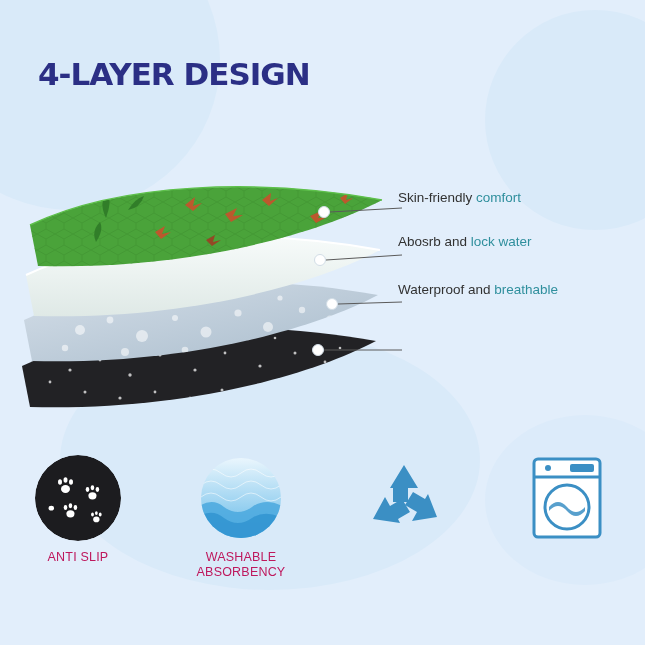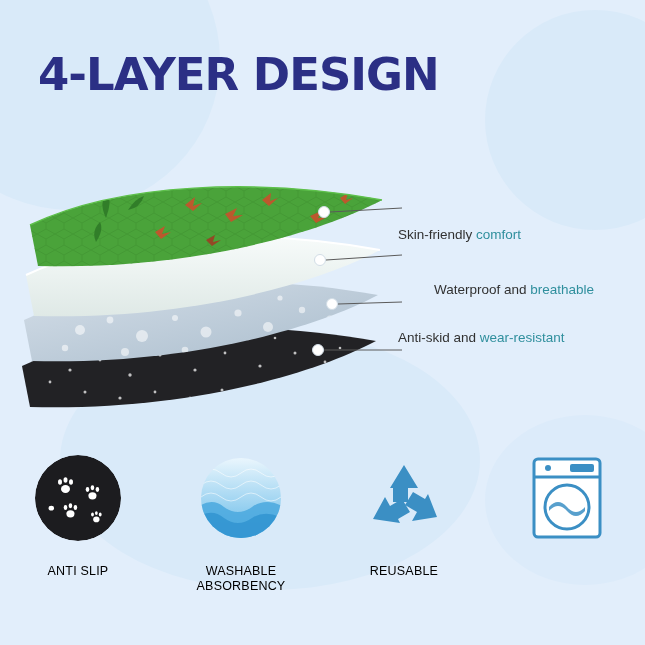--- a/index.html
+++ b/index.html
@@ -10,48 +10,48 @@
     overflow:hidden;
     position:relative;
   }
   .bg-blob{position:absolute;border-radius:50%;background:#d7e8fa;}
   #blob1{width:300px;height:300px;left:-80px;top:-90px;background:#d9eaf9;}
   #blob2{width:220px;height:220px;right:-60px;top:10px;background:#d9eaf9;}
   #blob3{width:420px;height:260px;left:60px;top:330px;background:#d9eaf9;border-radius:50%;}
   #blob4{width:200px;height:170px;right:-40px;bottom:60px;background:#dcebfa;}
 
   .title{
-    position:absolute;left:38px;top:48px;
-    font-size:45px;font-weight:bold;letter-spacing:-1px;
+    position:absolute;left:38px;top:56px;
+    font-size:31px;font-weight:bold;letter-spacing:-1px;
     color:#2b2f85;
     font-family:"DejaVu Sans", sans-serif;
   }
 
   
   .stage{position:absolute;left:10px;top:170px;width:420px;height:270px;}
 
   .labels{position:absolute;left:392px;top:190px;width:250px;height:190px;}
   .label{
     position:absolute;font-size:13.5px;color:#313131;white-space:nowrap;
   }
   .label .hl{color:#2f8f9d;}
-  .label.l1{top:0px;left:6px;margin-top:37px;}
+  .label.l1{top:0px;left:6px;}
   .label.l2{top:44px;left:6px;}
-  .label.l3{top:92px;left:6px;margin-left:36px;}
+  .label.l3{top:92px;left:6px;}
   .label.l4{top:140px;left:6px;}
 
   
   .features{
     position:absolute;left:0;top:452px;width:645px;height:160px;
     display:flex;justify-content:space-between;padding:0 20px;box-sizing:border-box;
   }
   .feature{width:116px;text-align:center;}
   .ficon{height:92px;display:flex;align-items:center;justify-content:center;}
   .fcap{
-    margin-top:20px;font-size:12.5px;color:#000000;letter-spacing:.2px;line-height:15px;
+    margin-top:6px;font-size:12.5px;color:#be185d;letter-spacing:.2px;line-height:15px;
     font-family:"Liberation Sans", sans-serif;
   }
   .circle{width:86px;height:86px;border-radius:50%;display:block;}
 </style>
 </head>
 <body>
 
 <div class="bg-blob" id="blob1"></div>
 <div class="bg-blob" id="blob2"></div>
 <div class="bg-blob" id="blob3"></div>
@@ -175,25 +175,25 @@
     <path d="M316 90 L392 85" stroke="#5a5a5a" stroke-width="1" fill="none"></path>
     <path d="M328 134 L392 132" stroke="#5a5a5a" stroke-width="1" fill="none"></path>
     <path d="M314 180 L392 180" stroke="#5a5a5a" stroke-width="1" fill="none"></path>
   </svg>
 </div>
 
 <div class="labels">
   <div class="label l1">
     <span>Skin-friendly </span><span class="hl">comfort</span>
   </div>
+  <div class="label l2">
+    <span>Abosrb and </span><span class="hl">lock water</span>
+  </div>
   <div class="label l3">
     <span>Waterproof and </span><span class="hl">breathable</span>
-  </div>
-  <div class="label l4">
-    <span>Anti-skid and </span><span class="hl">wear-resistant</span>
   </div>
 </div>
 
 <div class="features">
 
   <div class="feature">
     <div class="ficon">
       <svg class="circle" viewBox="0 0 86 86">
         <circle cx="43" cy="43" r="43" fill="#1c1c1f"></circle>
         <g fill="#ffffff">
@@ -261,21 +261,20 @@
   <div class="feature">
     <div class="ficon">
       <svg width="82" height="82" viewBox="0 0 82 82">
         <g fill="#3b8fc4">
           <path d="M41 8 L55 31 L45 31 L45 45 L30 45 L30 31 L27 31 Z"></path>
           <path d="M10 62 L22 40 L27 49 L39 42 L47 55 L35 62 L37 66 Z"></path>
           <path d="M74 60 L49 64 L54 55 L42 48 L50 35 L62 42 L65 37 Z"></path>
         </g>
       </svg>
     </div>
-    <div class="fcap">REUSABLE</div>
   </div>
 
 
   <div class="feature">
     <div class="ficon">
       <svg width="82" height="86" viewBox="0 0 82 86">
         <rect x="8" y="4" width="66" height="78" rx="4" fill="#ffffff" stroke="#3b8fc4" stroke-width="3"></rect>
         <line x1="8" y1="22" x2="74" y2="22" stroke="#3b8fc4" stroke-width="3"></line>
         <circle cx="22" cy="13" r="3" fill="#3b8fc4"></circle>
         <rect x="44" y="9" width="24" height="8" rx="2" fill="#3b8fc4"></rect>

